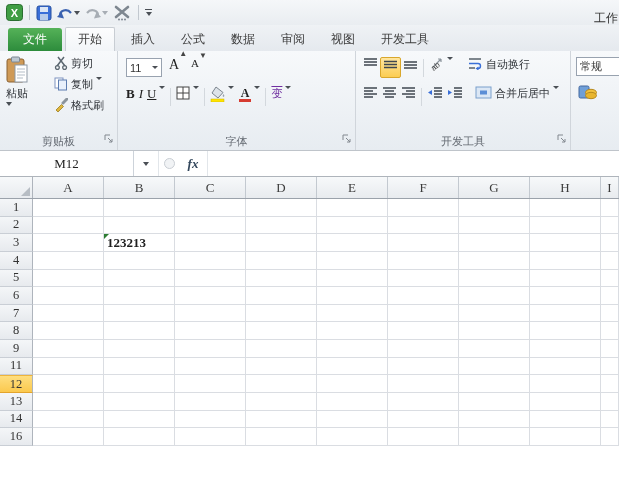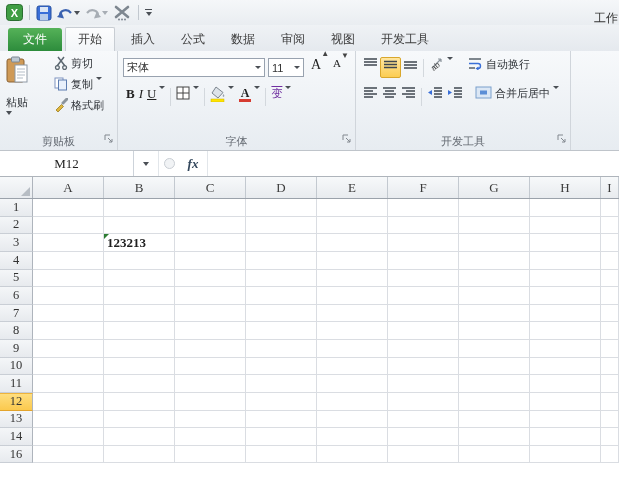--- a/index.html
+++ b/index.html
@@ -137,21 +137,21 @@
 
     <div class="group" style="width:118px">
       <div style="display:flex;padding:5px 2px 0 4px">
         <div class="ibtn" style="flex-direction:column;width:40px;height:68px;justify-content:flex-start">
           <svg width="23" height="29">
             <rect x="1" y="3" width="17" height="23" rx="2" fill="#cf9a57" stroke="#8a6234"></rect>
             <rect x="5.5" y="1" width="8" height="5" rx="1" fill="#bcc7d1" stroke="#7c8894"></rect>
             <rect x="9" y="9" width="12" height="17" fill="#fff" stroke="#8e99a5"></rect>
             <path d="M11 13h8M11 16h8M11 19h8M11 22h6" stroke="#b3bdc7" stroke-width="1"></path>
           </svg>
-          <span class="rlabel" style="margin:10px 0 1px">粘贴</span>
+          <span class="rlabel" style="margin:1px 0 1px">粘贴</span>
           <span class="tri"></span>
         </div>
         <div style="display:flex;flex-direction:column;margin-left:4px">
           <div class="ibtn" style="justify-content:flex-start">
             <svg width="14" height="14">
               <path d="M4 1 L11 10 M10 1 L3 10" stroke="#5b6770" stroke-width="1.5"></path>
               <circle cx="3.4" cy="11.6" r="1.9" fill="none" stroke="#5b6770" stroke-width="1.3"></circle>
               <circle cx="10.6" cy="11.6" r="1.9" fill="none" stroke="#5b6770" stroke-width="1.3"></circle>
             </svg>
             <span class="rlabel">剪切</span>
@@ -177,24 +177,20 @@
       <span class="launcher">
         <svg width="10" height="10">
             <path d="M1 1 h5 M1 1 v5" stroke="#82888f" fill="none"></path>
         <path d="M4 4 l4 4 M8 5 v3 h-3" stroke="#82888f" fill="none"></path>
           </svg>
       </span>
     </div>
 
     <div class="group" style="width:238px">
       <div style="display:flex;align-items:center;padding:6px 4px 0 5px">
-        <div class="combo" style="width:142px">
-          <span>宋体</span>
-          <span class="tri sm"></span>
-        </div>
         <div class="combo" style="width:36px;margin-left:3px">
           <span>11</span>
           <span class="tri sm"></span>
         </div>
         <div class="ibtn" style="margin-left:5px">
           <span class="fontglyph" style="font-size:14px">A</span>
             <span style="font-size:8px;color:#444;margin-top:-8px">▲</span>
         </div>
         <div class="ibtn">
           <span class="fontglyph" style="font-size:11px">A</span>
@@ -325,20 +321,34 @@
       </div>
       <div class="g-label">开发工具</div>
       <span class="launcher">
         <svg width="10" height="10">
             <path d="M1 1 h5 M1 1 v5" stroke="#82888f" fill="none"></path>
         <path d="M4 4 l4 4 M8 5 v3 h-3" stroke="#82888f" fill="none"></path>
           </svg>
       </span>
     </div>
 
+    <div class="group" style="width:48px;border-right:none">
+      <div style="padding:6px 0 0 5px">
+        <div class="combo" style="width:58px">
+          <span>常规</span>
+        </div>
+        <div class="ibtn" style="width:24px;margin-top:8px;justify-content:flex-start">
+          <svg width="20" height="16">
+            <rect x="1" y="2" width="10" height="12" rx="1.5" fill="#6f9fd8" stroke="#44699e"></rect>
+            <ellipse cx="13" cy="8.5" rx="5.5" ry="3.2" fill="#f2c23e" stroke="#b78a1f"></ellipse>
+            <ellipse cx="13" cy="11.5" rx="5.5" ry="3.2" fill="#e8b52e" stroke="#b78a1f"></ellipse>
+          </svg>
+        </div>
+      </div>
+    </div>
   </div>
 
   <div class="fbar">
     <div class="namebox">M12</div>
     <div class="nb-drop">
         <span class="tri"></span>
       </div>
     <div class="splitter">
         <span class="split-dot"></span>
       </div>
@@ -466,32 +476,20 @@
         <div class="cell" style="width: 71px;"></div>
         <div class="cell" style="width: 71px;"></div>
         <div class="cell" style="width: 71px;"></div>
         <div class="cell" style="width: 71px;"></div>
         <div class="cell" style="width: 71px;"></div>
         <div class="cell" style="width: 71px;"></div>
         <div class="cell" style="width: 71px;"></div>
         <div class="cell" style="width: 18px;"></div>
       </div>
       <div class="grow">
-        <div class="row-h">10</div>
-        <div class="cell" style="width: 71px;"></div>
-        <div class="cell" style="width: 71px;"></div>
-        <div class="cell" style="width: 71px;"></div>
-        <div class="cell" style="width: 71px;"></div>
-        <div class="cell" style="width: 71px;"></div>
-        <div class="cell" style="width: 71px;"></div>
-        <div class="cell" style="width: 71px;"></div>
-        <div class="cell" style="width: 71px;"></div>
-        <div class="cell" style="width: 18px;"></div>
-      </div>
-      <div class="grow">
         <div class="row-h">11</div>
         <div class="cell" style="width: 71px;"></div>
         <div class="cell" style="width: 71px;"></div>
         <div class="cell" style="width: 71px;"></div>
         <div class="cell" style="width: 71px;"></div>
         <div class="cell" style="width: 71px;"></div>
         <div class="cell" style="width: 71px;"></div>
         <div class="cell" style="width: 71px;"></div>
         <div class="cell" style="width: 71px;"></div>
         <div class="cell" style="width: 18px;"></div>

